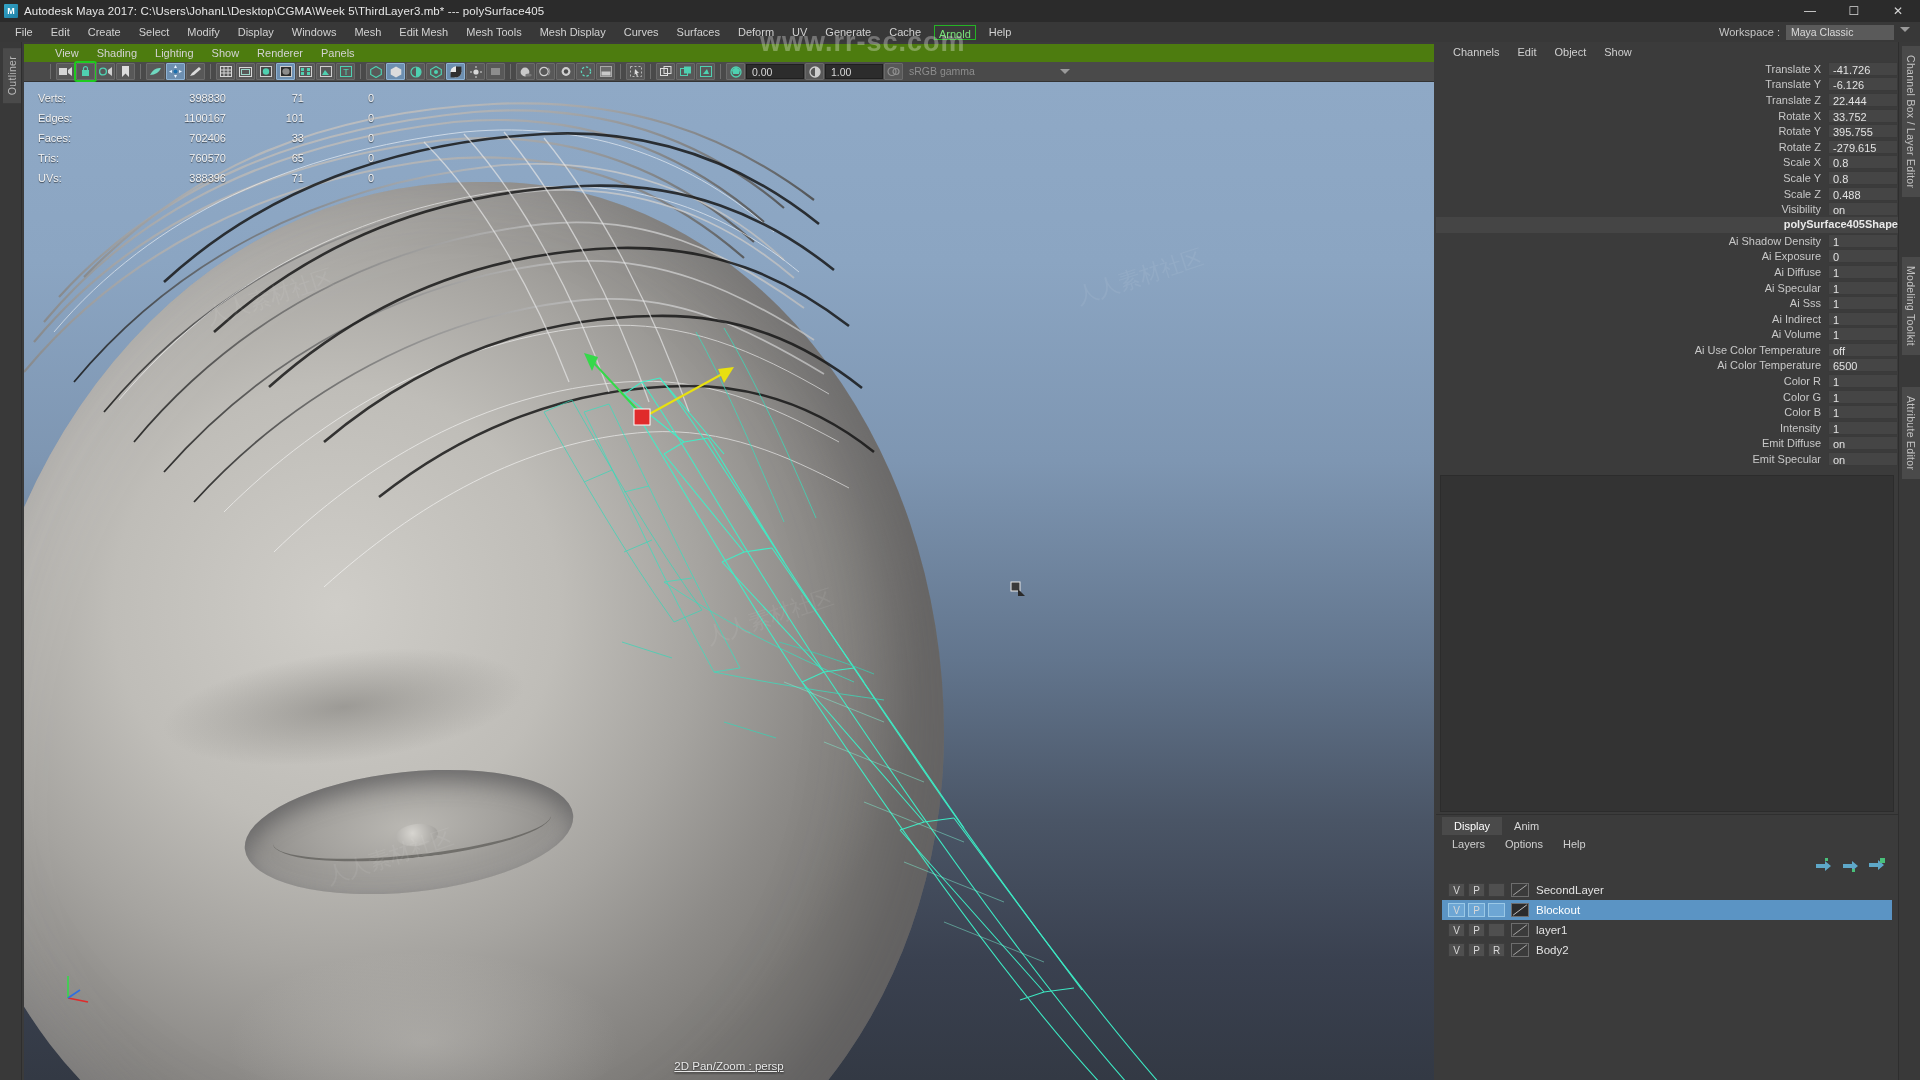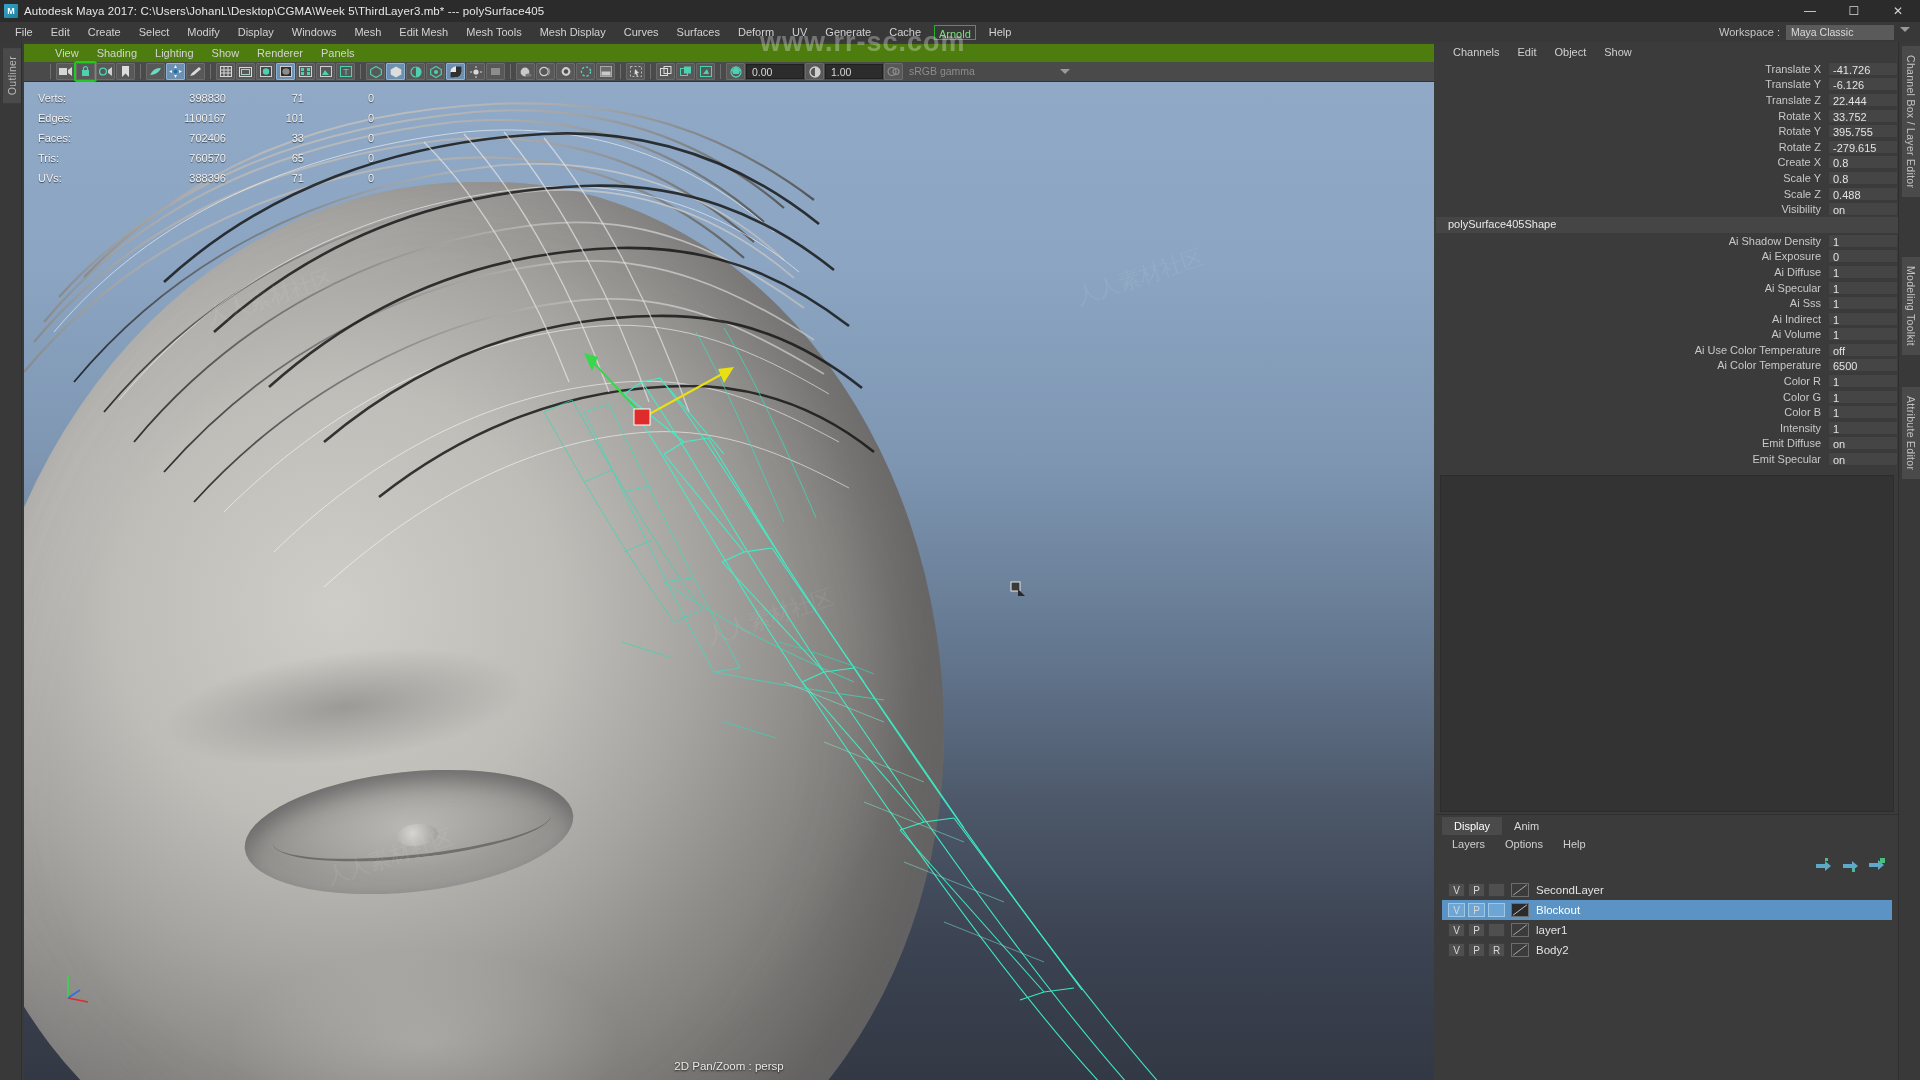--- a/index.html
+++ b/index.html
@@ -45,21 +45,21 @@
 
   
   .viewport{flex:1;position:relative;overflow:hidden;background:linear-gradient(180deg,#8fa9c6 0%,#8ba5c2 18%,#7e96b2 38%,#62758d 58%,#4a5566 74%,#3a4150 88%,#333944 100%);}
   .hud{position:absolute;top:6px;left:14px;font-family:"Liberation Sans",sans-serif;font-size:11px;color:#f2f2f2;text-shadow:0 1px 1px rgba(0,0,0,.6);}
   .hudrow{display:flex;height:20px;align-items:center;}
   .hud-l{width:78px;}
   .hud-a{width:110px;text-align:right;}
   .hud-b{width:78px;text-align:right;}
   .hud-c{width:70px;text-align:right;}
 
-  .vp-status{position:absolute;bottom:8px;left:0;width:100%;text-align:center;font-size:11.5px;color:#e9e9e9;text-shadow:0 1px 2px rgba(0,0,0,.8);}
+  .vp-status{position:absolute;bottom:8px;left:0;width:100%;text-align:center;font-size:11.5px;color:#e9e9e9;text-shadow:0 1px 2px rgba(0,0,0,.8);text-decoration:underline;}
   .axis{position:absolute;left:38px;bottom:76px;width:36px;height:36px;}
   .cursor-icon{position:absolute;left:985px;top:498px;width:16px;height:16px;}
 
   
   .head{position:absolute;left:-60px;top:100px;width:980px;height:1060px;
         background:radial-gradient(60% 55% at 38% 40%, #cfcdc8 0%, #bfbdb8 38%, #a6a4a0 62%, #8d8b88 82%, #7a7875 100%);
         border-radius:52% 46% 44% 52%/58% 52% 48% 42%;
         box-shadow:inset -40px -30px 90px rgba(60,60,65,.45), inset 30px 20px 70px rgba(255,255,255,.18);}
   .brow{position:absolute;left:60px;top:560px;width:520px;height:130px;background:radial-gradient(50% 60% at 50% 50%,rgba(120,118,114,.55),rgba(140,138,134,0) 70%);border-radius:50%;transform:rotate(-7deg);}
   .eye{position:absolute;left:220px;top:690px;width:330px;height:120px;border-radius:50%;
@@ -82,21 +82,21 @@
   
   .rightcol{flex:1;display:flex;flex-direction:column;background:#3b3b3b;}
   .cb-menubar{height:19px;display:flex;align-items:center;font-size:11px;color:#d0d0d0;padding-left:8px;}
   .cb-menubar .cm{padding:0 9px;}
   .cb-node{font-size:11.5px;font-weight:bold;color:#e9e9e9;padding:4px 0 4px 10px;}
   .attrs{font-size:11px;}
   .arow{display:flex;align-items:center;height:15.6px;}
   .aname{flex:1;text-align:right;padding-right:7px;color:#c8c8c8;font-size:11px;white-space:nowrap;}
   .aval{width:70px;background:#454545;color:#e2e2e2;font-size:11px;height:14px;line-height:14px;padding-left:4px;border:1px solid #3a3a3a;}
   .sect-head{font-size:11px;color:#cfcfcf;padding:8px 0 2px 8px;letter-spacing:.3px;}
-  .sect-node{font-size:11px;font-weight:normal;color:#e9e9e9;padding:1px 0 3px 12px;background:#454545;}
+  .sect-node{font-size:11px;font-weight:bold;color:#e9e9e9;padding:1px 0 3px 12px;background:#454545;text-align:right;}
 
   .cb-blank{flex:1 0 auto;height:250px;background:#333333;margin:8px 4px 2px 4px;border:1px solid #2c2c2c;}
 
   
   .layered{background:#3b3b3b;border-top:1px solid #2f2f2f;padding-top:2px;}
   .le-tabs{display:flex;font-size:11px;padding-left:6px;}
   .le-tab{padding:3px 12px;color:#d6d6d6;}
   .le-tab.active{background:#4a4a4a;color:#ffffff;}
   .le-menubar{display:flex;font-size:11px;color:#d0d0d0;padding:3px 0 2px 6px;}
   .le-menubar .lm{padding:0 10px;text-align:center;}
@@ -584,21 +584,21 @@
         </div>
       <div class="arow">
           <span class="aname">Rotate Y</span>
           <span class="aval">395.755</span>
         </div>
       <div class="arow">
           <span class="aname">Rotate Z</span>
           <span class="aval">-279.615</span>
         </div>
       <div class="arow">
-          <span class="aname">Create X</span>
+          <span class="aname">Scale X</span>
           <span class="aval">0.8</span>
         </div>
       <div class="arow">
           <span class="aname">Scale Y</span>
           <span class="aval">0.8</span>
         </div>
       <div class="arow">
           <span class="aname">Scale Z</span>
           <span class="aval">0.488</span>
         </div>

